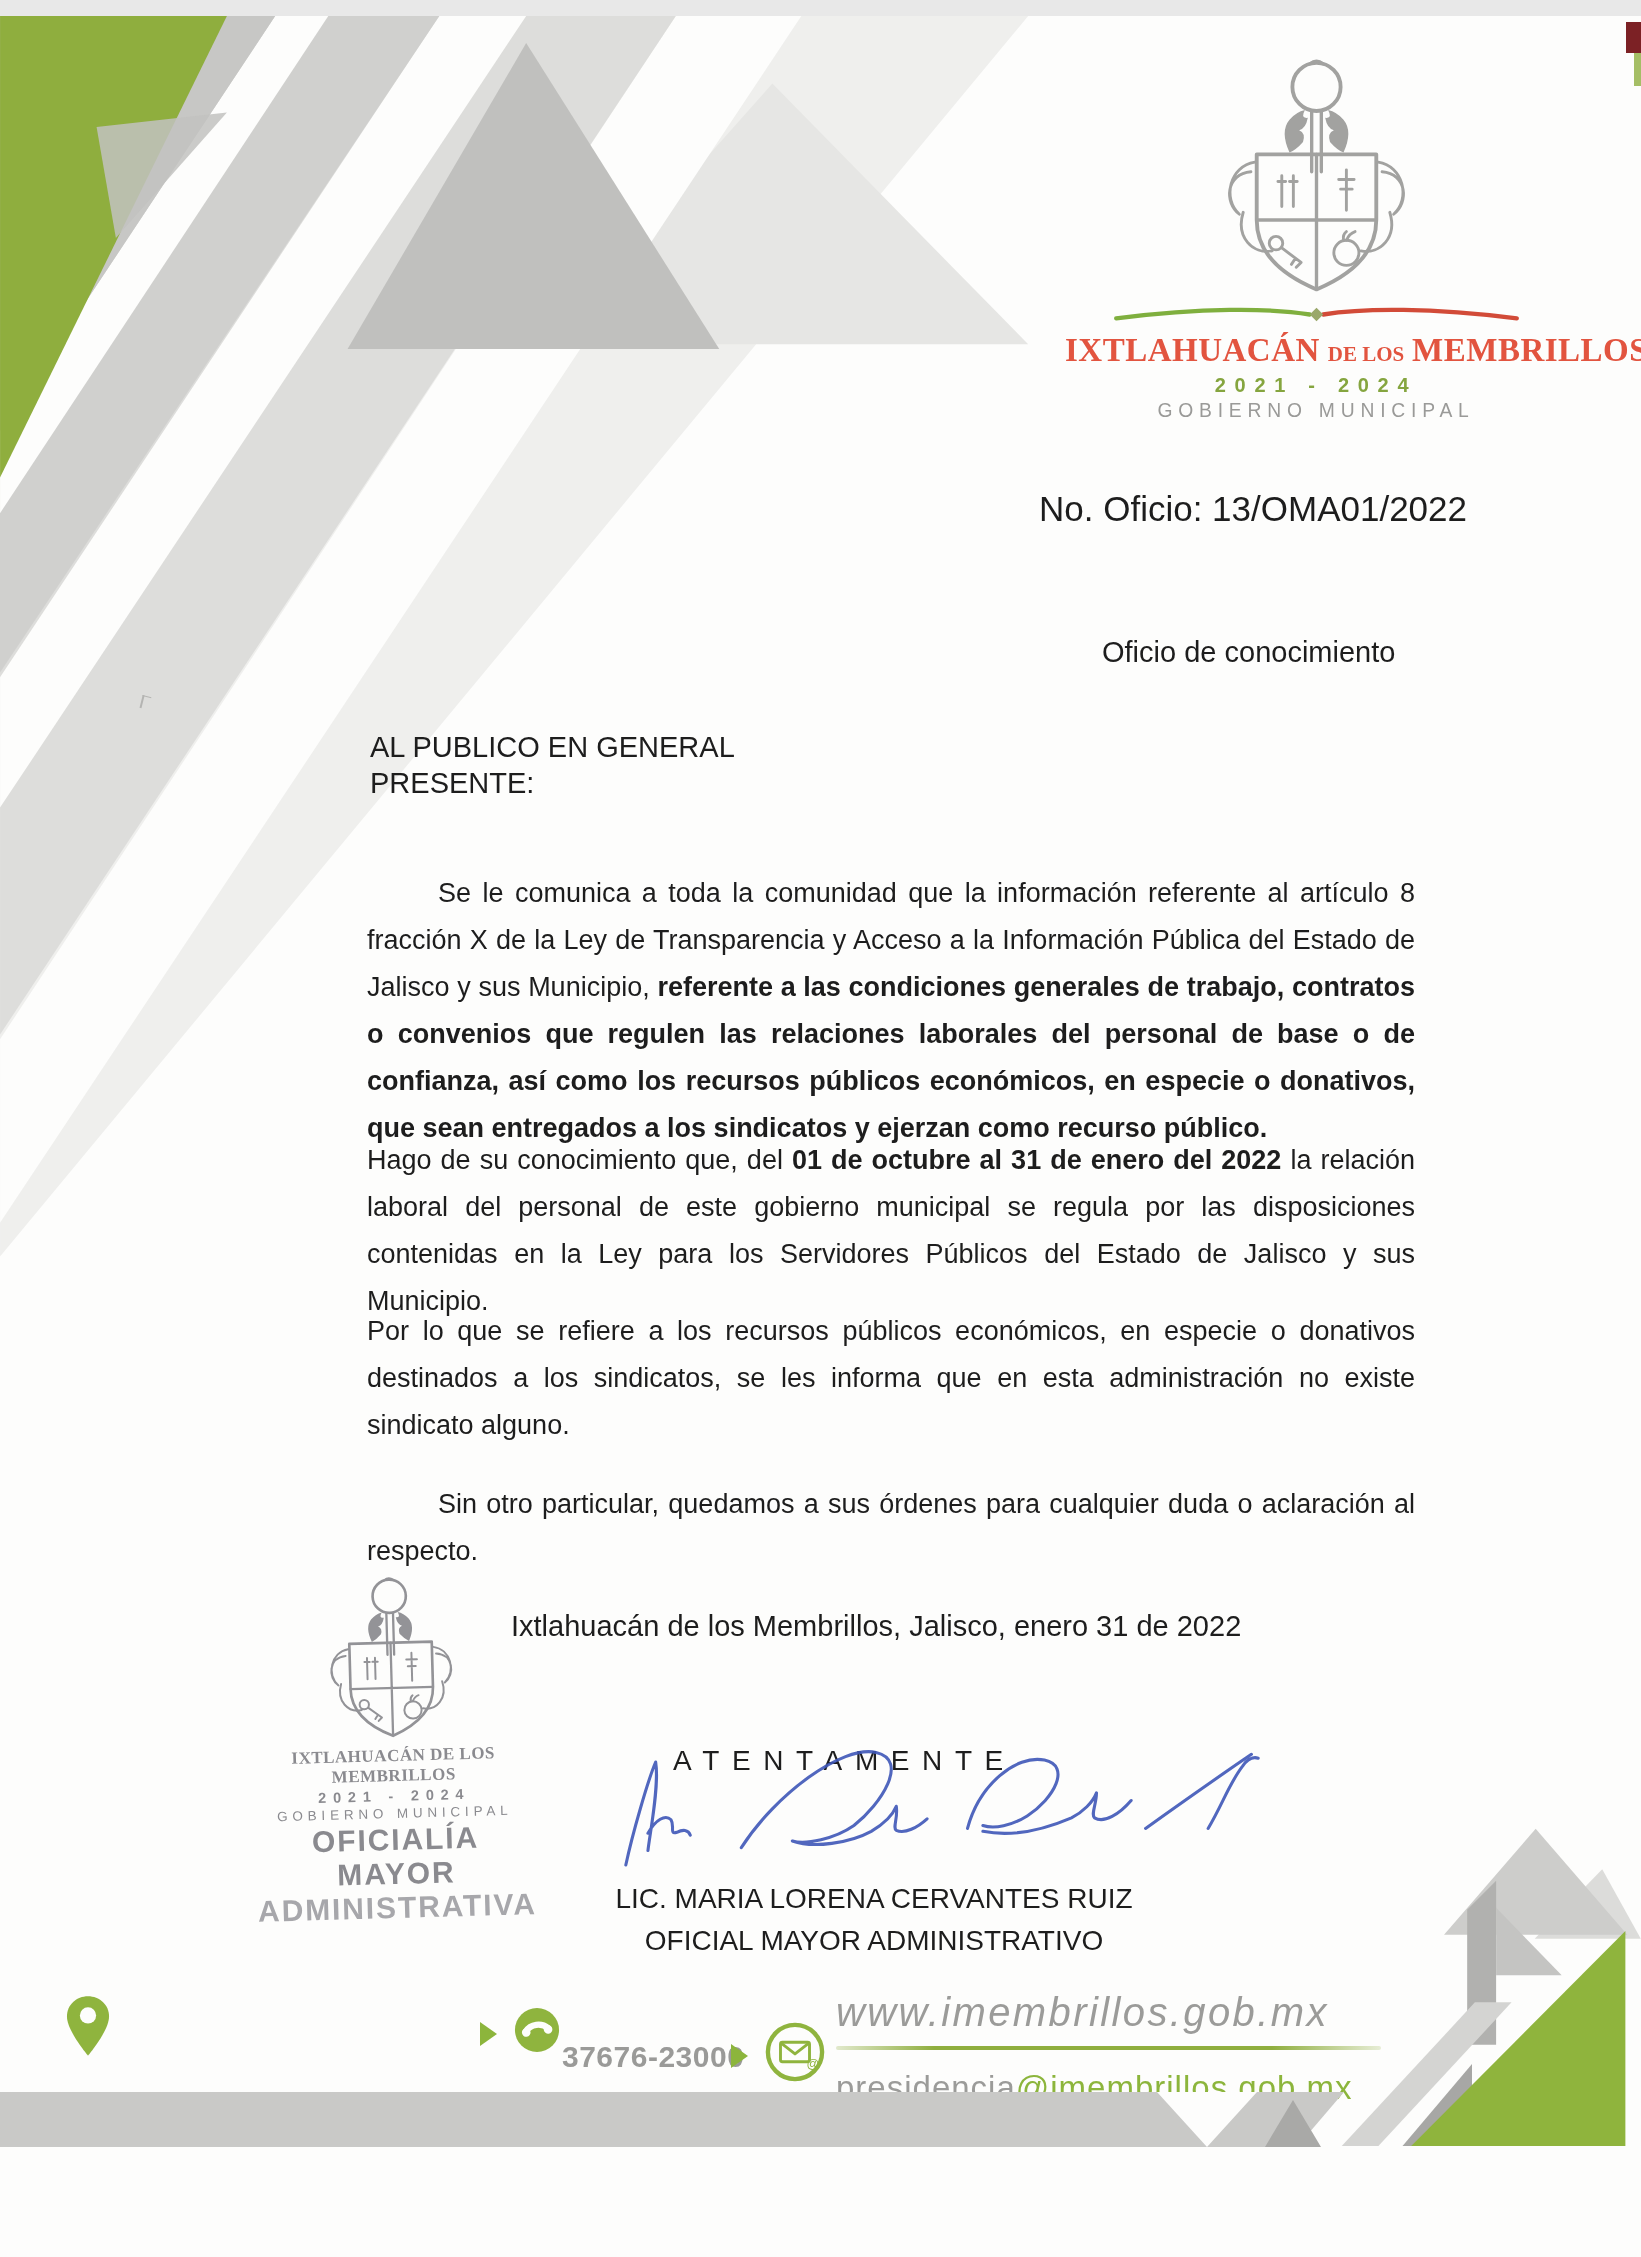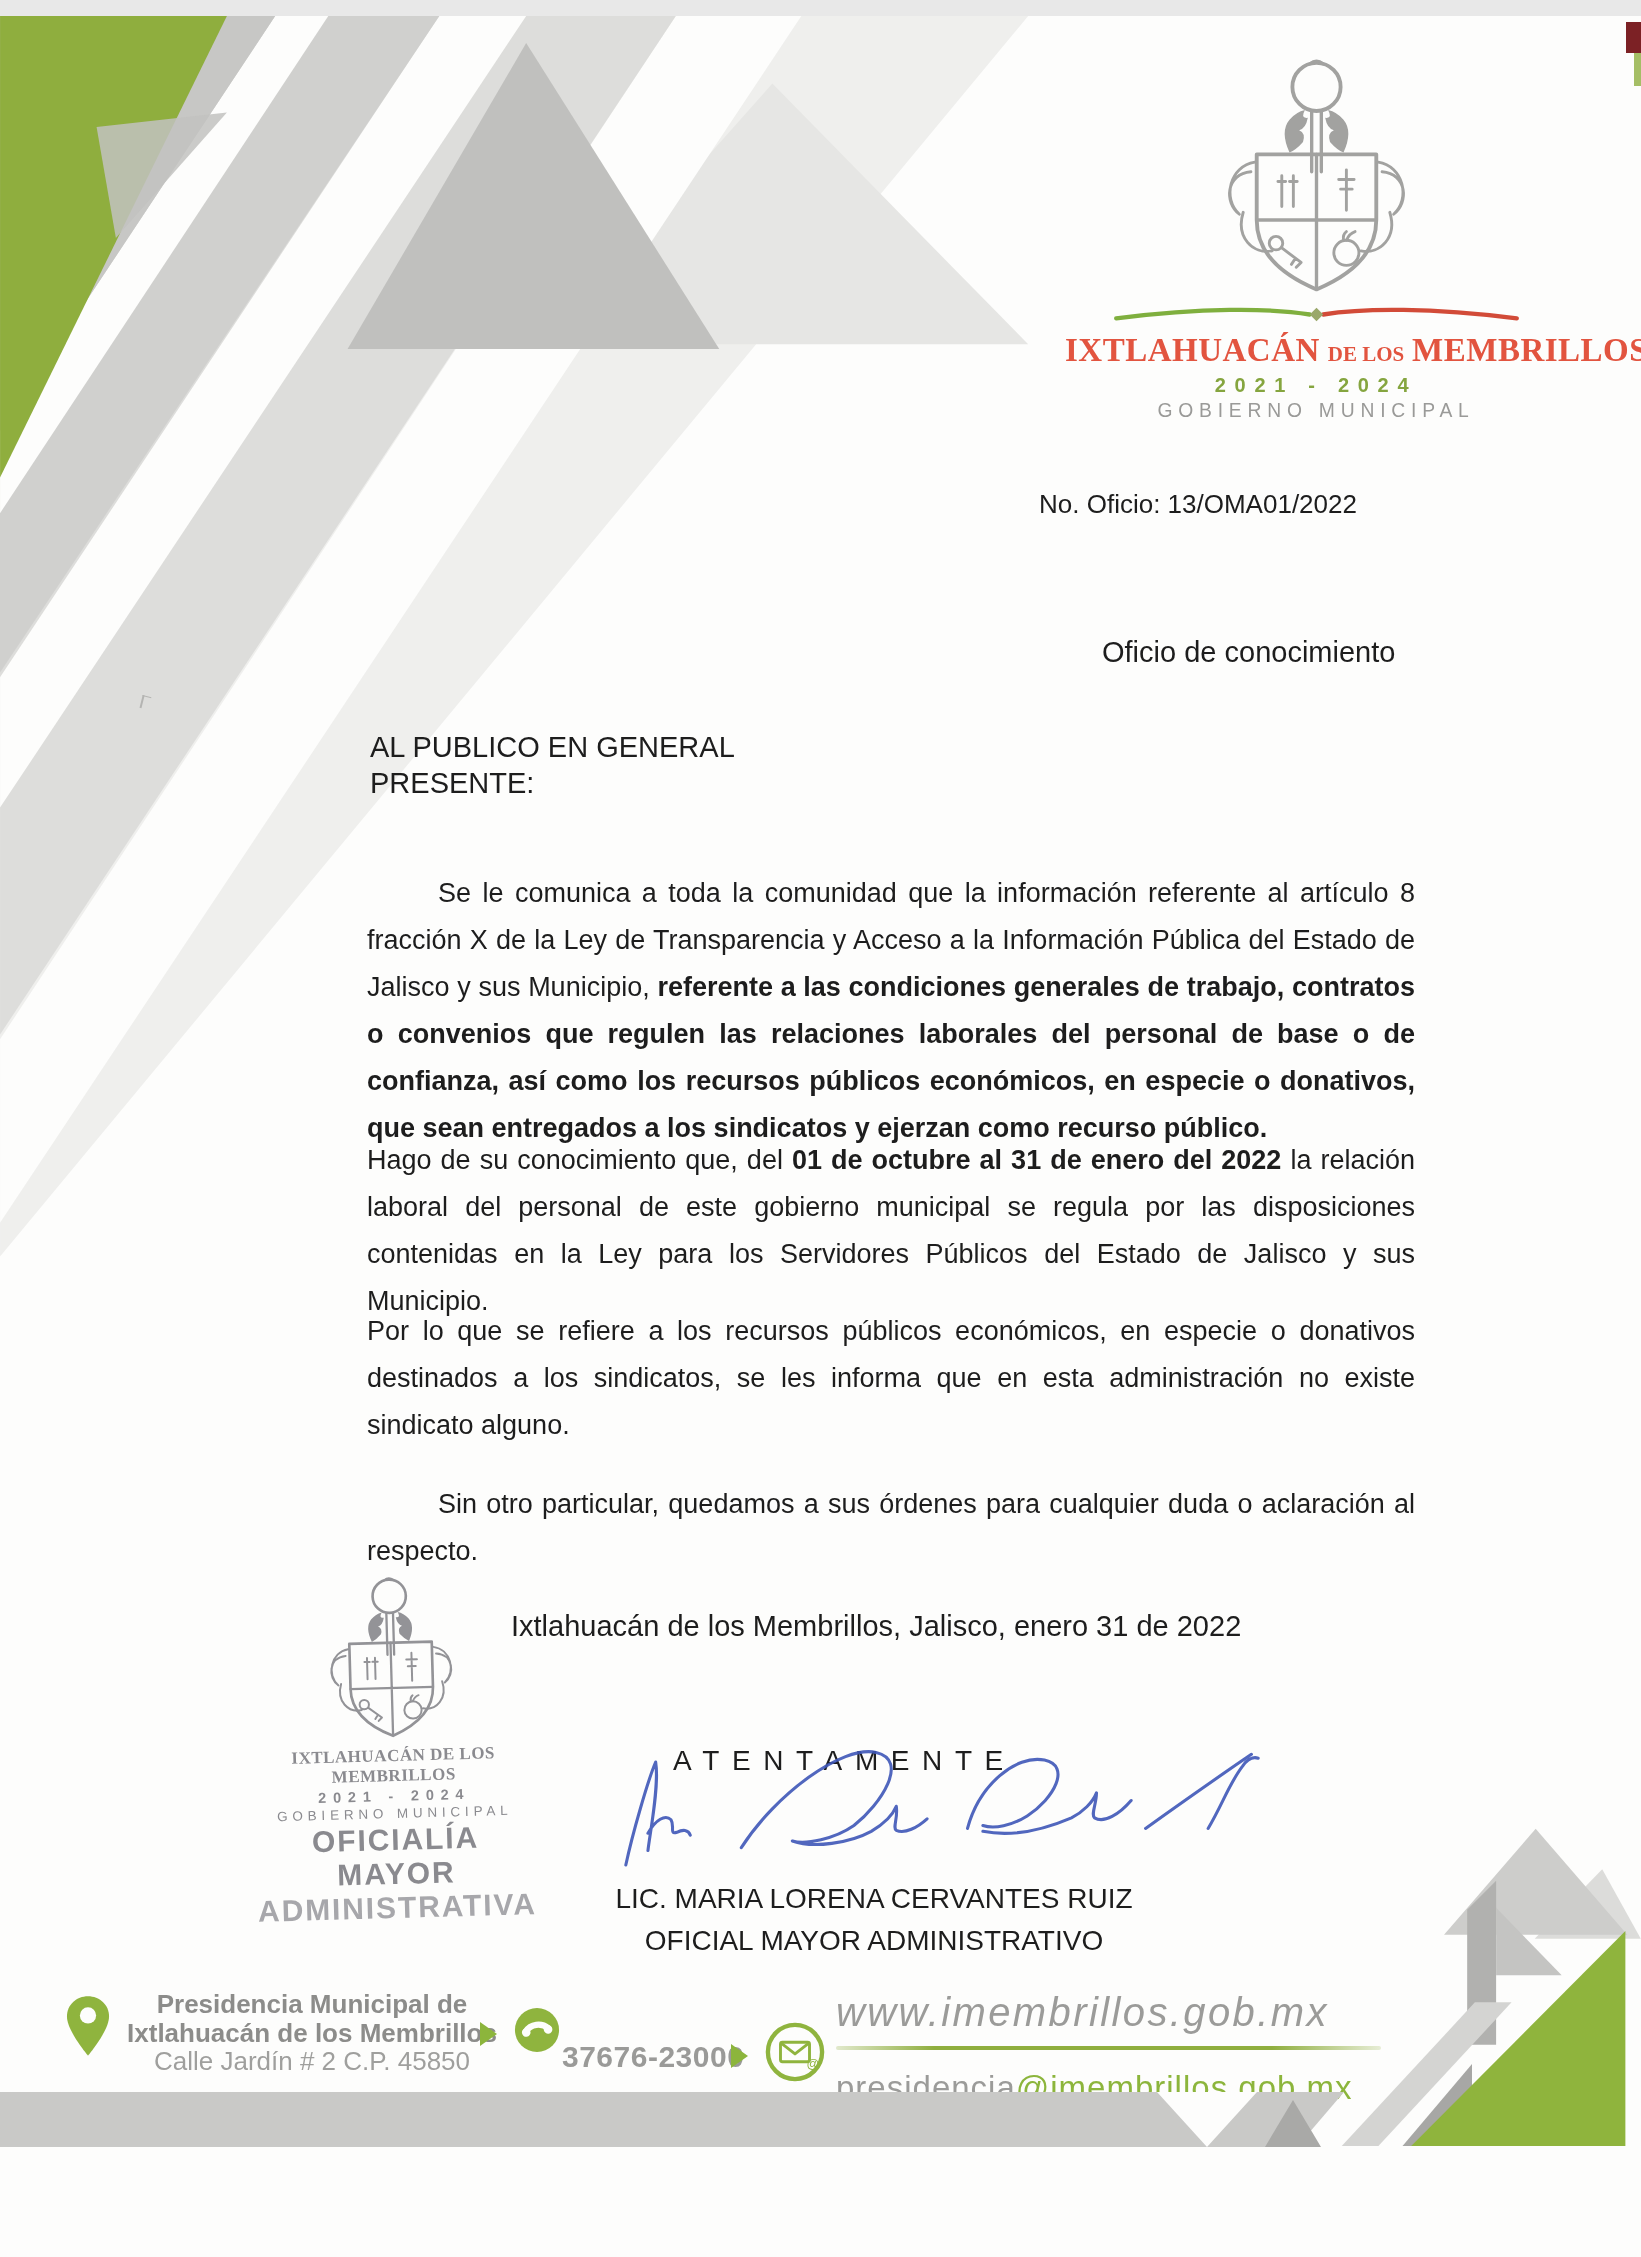--- a/index.html
+++ b/index.html
@@ -22,21 +22,21 @@
   .logo-wrap{left:1065px;top:42px;width:502px;text-align:center;}
   .coa{margin:0 auto;color:#a2a2a0;}
   .ribbon{margin:1.9px auto 0;}
   .muni-line{margin-top:5.8px;white-space:nowrap;color:#e2543f;font-family:"Liberation Serif",serif;}
   .muni-main{font-size:33px;font-weight:bold;letter-spacing:0.5px;}
   .muni-delos{font-size:21px;font-weight:bold;margin:0 3.9px;}
   .muni-period{margin-top:5.8px;color:#85a53f;font-size:20px;font-weight:bold;letter-spacing:8.7px;}
   .muni-gob{margin-top:2.9px;color:#9a9a98;font-size:19.3px;letter-spacing:5.8px;}
 
   
-  .no-oficio{left:1039px;top:473px;font-size:26px;text-align:right;}
+  .no-oficio{left:1039px;top:473px;font-size:35px;text-align:right;}
   .doc-kind{left:1102px;top:620px;font-size:29px;}
   .addressee{left:370px;top:713px;font-size:29px;line-height:36px;}
   .bodytext{left:367px;width:1048px;font-size:27px;line-height:47px;text-align:justify;}
   .p1{top:854px;text-indent:71px;}
   .p2{top:1121px;}
   .p3{top:1292px;}
   .p4{top:1465px;text-indent:71px;}
   .dateline{left:511px;top:1594px;font-size:29px;}
   .atentamente{left:673px;top:1729px;font-size:28px;letter-spacing:12.6px;}
   .sig-block{left:565px;top:1862px;width:618px;text-align:center;font-size:28px;line-height:42px;}
@@ -195,25 +195,20 @@
       <path d="M390,95 C402,50 440,18 470,24 C498,30 480,64 452,82 C436,92 418,96 406,92 M406,98 C436,104 470,96 498,84 C510,78 520,68 524,58 C524,70 518,80 522,84 C532,90 548,80 560,66"></path>
       <path d="M575,95 C610,70 660,35 685,18 M640,95 C655,70 662,48 676,30 C680,24 686,20 692,22"></path>
     </g>
   </svg>
 
   <svg class="abs f-pin" width="44" height="62" viewBox="0 0 46 64">
     <path d="M23,1 C11,1 1,10 1,22 C1,37 23,63 23,63 C23,63 45,37 45,22 C45,10 35,1 23,1 Z" fill="#8fb43e"></path>
     <circle cx="23" cy="21" r="8.5" fill="#fdfdfc"></circle>
   </svg>
 
-  <div class="abs f-addr">
-    <div class="b">Presidencia Municipal de</div>
-    <div class="b">Ixtlahuacán de los Membrillos</div>
-    <div class="lite">Calle Jardín # 2 C.P. 45850</div>
-  </div>
 
   <div class="abs f-play1">
       <div class="play"></div>
     </div>
 
   <svg class="abs f-phone-ic" width="46" height="46" viewBox="0 0 48 48">
     <circle cx="24" cy="24" r="23" fill="#8fb43e"></circle>
     <g transform="rotate(-8 24 24)">
       <path d="M12,24 A16,16 0 0 1 36,24" stroke="#fdfdfc" stroke-width="6.5" fill="none" stroke-linecap="round"></path>
       <circle cx="12.5" cy="25" r="4.5" fill="#fdfdfc"></circle>

